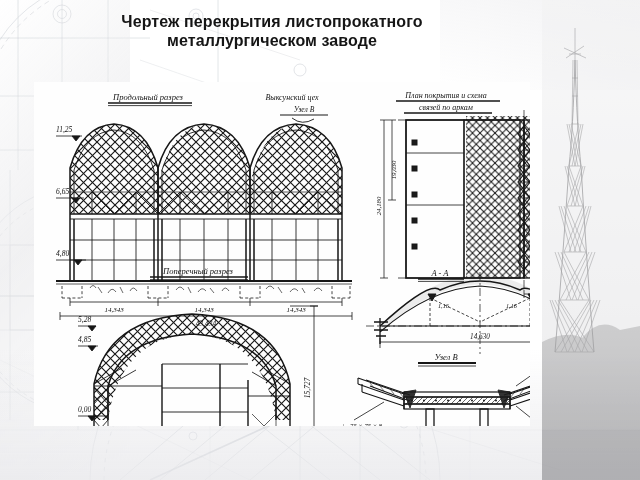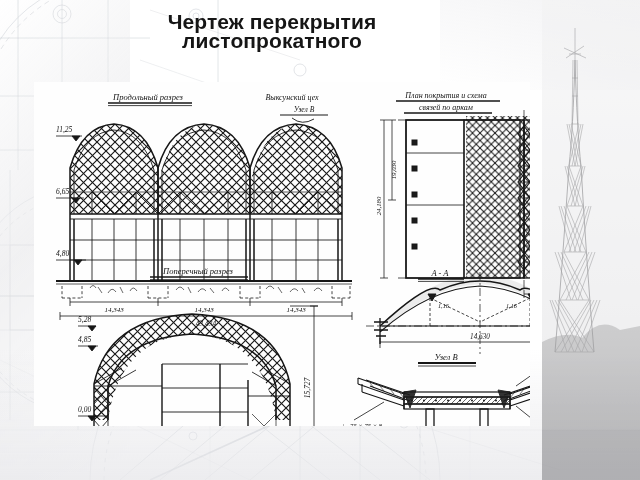--- a/index.html
+++ b/index.html
@@ -21,21 +21,21 @@
     background:linear-gradient(200deg,rgba(240,240,242,.85),rgba(255,255,255,0));}
 
   
   #tower-photo{position:absolute;right:0;top:0;width:120px;height:480px;z-index:2;
      opacity:.55;}
   #tower-photo svg{width:100%;height:100%;display:block;}
 
   
   #title{
     position:absolute;left:96px;top:12px;width:352px;z-index:6;
-    text-align:center;font-weight:bold;font-size:21px;line-height:19px;
+    text-align:center;font-weight:bold;font-size:16px;line-height:19px;
     color:#151515;letter-spacing:.1px;
   }
 
   
   #drawing-card{
     position:absolute;left:34px;top:82px;width:496px;height:344px;z-index:5;
     background:#ef4444;
     box-shadow:0 0 0 0 rgba(0,0,0,0);
   }
   #drawing-card svg{display:block;width:496px;height:344px;}
@@ -157,20 +157,21 @@
 
       <path d="M35 352 Q42 270 49 166 Q53 130 55 60" stroke="#4d4d50" stroke-width=".8"></path>
       <path d="M74 352 Q67 270 61 166 Q57 130 55 60" stroke="#4d4d50" stroke-width=".8"></path>
     </g>
     <rect x="0" y="0" width="23" height="480" fill="#ffffff" opacity=".0"></rect>
   </svg>
 </div>
 
 <div id="title">
   <div>Чертеж перекрытия листопрокатного</div>
+  <div>металлургическом заводе</div>
 </div>
 
 <div id="drawing-card">
 <svg viewBox="0 0 496 344" aria-hidden="true">
   <defs>
 
     <pattern id="lattice" width="9" height="9" patternUnits="userSpaceOnUse">
       <path d="M0 9 L9 0 M-2 2 L2 -2 M7 11 L11 7" stroke="#171717" stroke-width="1.15" fill="none"></path>
       <path d="M0 0 L9 9 M-2 7 L2 11 M7 -2 L11 2" stroke="#171717" stroke-width="1.15" fill="none"></path>
     </pattern>

